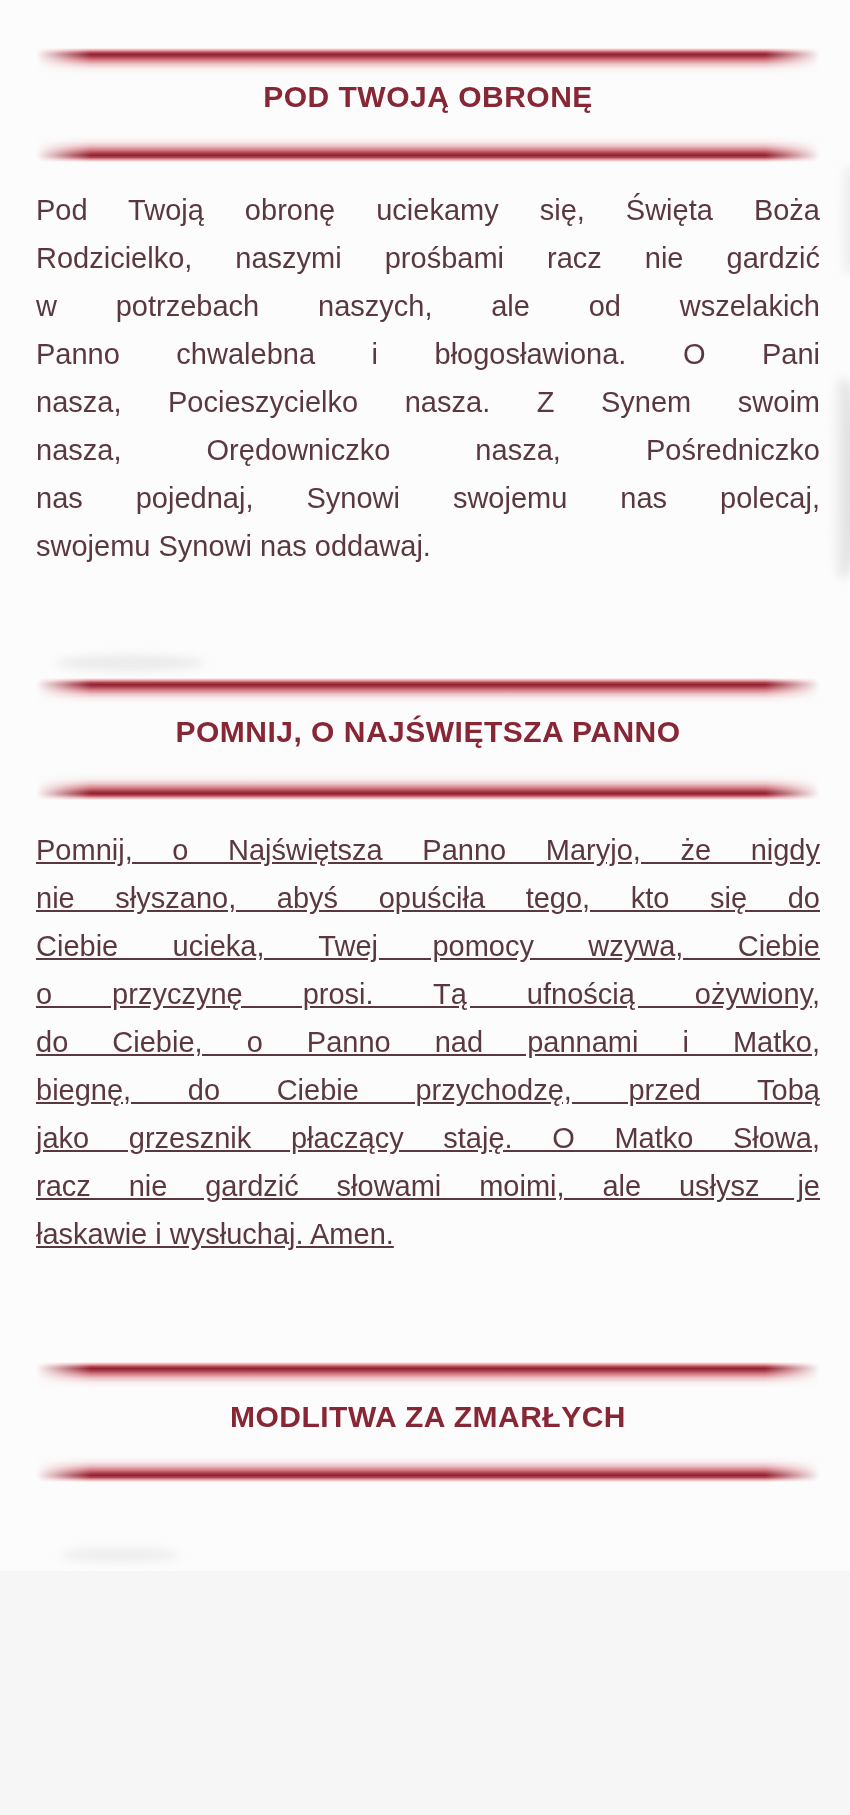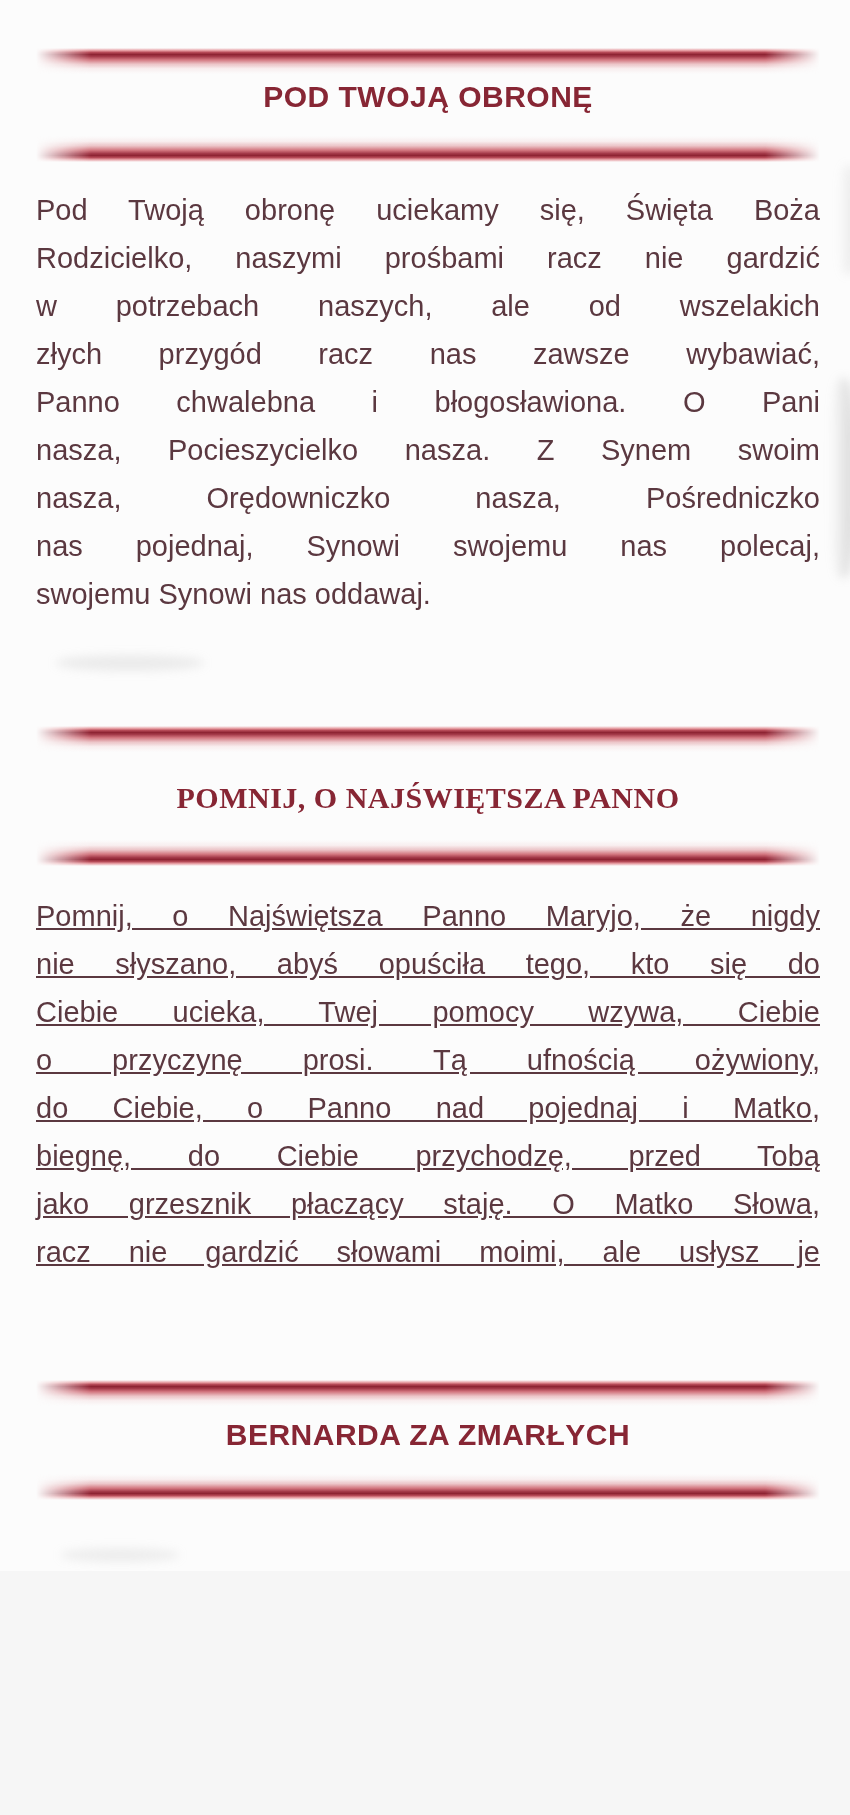--- a/index.html
+++ b/index.html
@@ -43,21 +43,21 @@
 
   .heading{
     margin-top:4px;
     text-align:center;
     color:var(--heading,#872634);
     font-weight:700;
     font-size:30px;
     line-height:38px;
     letter-spacing:0.5px;
   }
-  .sec2 .heading{margin-top:24px;line-height:44px;font-family:Liberation Serif, serif;}
+  .sec2 .heading{margin-top:6px;line-height:44px;}
   .sec3 .heading{margin-top:10px;}
   .subheading{
     display:block;
     font-weight:400;
     letter-spacing:0.2px;
   }
 
   .para{font-size:29px;color:var(--body,#5b3840);}
   .sec1 .para{margin-top:24px;}
   .sec2 .para{margin-top:26px;text-decoration:underline;}
@@ -101,50 +101,50 @@
 <div class="page" style="--bg: #fcfcfc; --heading: #872634; --body: #5b3840; --bottomRule: #3a3a3c;">
 
   <section class="sec1">
     <div class="rule top"></div>
     <h1 class="heading">POD TWOJĄ OBRONĘ</h1>
     <div class="rule flip"></div>
     <div class="para">
         <div class="line just">Pod Twoją obronę uciekamy się, Święta Boża</div>
         <div class="line just">Rodzicielko, naszymi prośbami racz nie gardzić</div>
         <div class="line just">w potrzebach naszych, ale od wszelakich</div>
-        <div class="line just">złych przygód racz nas zawsze wybawiać,</div>
         <div class="line just">Panno chwalebna i błogosławiona. O Pani</div>
         <div class="line just">nasza, Pocieszycielko nasza. Z Synem swoim</div>
         <div class="line just">nasza, Orędowniczko nasza, Pośredniczko</div>
         <div class="line just">nas pojednaj, Synowi swojemu nas polecaj,</div>
         <div class="line">swojemu Synowi nas oddawaj.</div>
       </div>
   </section>
 
   <section class="sec2">
     <div class="rule top"></div>
     <h1 class="heading">
       <span>POMNIJ, O NAJŚWIĘTSZA PANNO</span>
     </h1>
     <div class="rule flip"></div>
     <div class="para">
         <div class="line just">Pomnij, o Najświętsza Panno Maryjo, że nigdy</div>
         <div class="line just">nie słyszano, abyś opuściła tego, kto się do</div>
         <div class="line just">Ciebie ucieka, Twej pomocy wzywa, Ciebie</div>
         <div class="line just">o przyczynę prosi. Tą ufnością ożywiony,</div>
-        <div class="line just">do Ciebie, o Panno nad pojednaj i Matko,</div>
+        <div class="line just">do Ciebie, o Panno nad pannami i Matko,</div>
         <div class="line just">biegnę, do Ciebie przychodzę, przed Tobą</div>
         <div class="line just">jako grzesznik płaczący staję. O Matko Słowa,</div>
         <div class="line just">racz nie gardzić słowami moimi, ale usłysz je</div>
+        <div class="line">łaskawie i wysłuchaj. Amen.</div>
       </div>
   </section>
 
   <section class="sec3">
     <div class="rule top"></div>
-    <h1 class="heading">BERNARDA ZA ZMARŁYCH</h1>
+    <h1 class="heading">MODLITWA ZA ZMARŁYCH</h1>
     <div class="rule flip"></div>
   </section>
 
   <div class="smudge right-streak-1"></div>
   <div class="smudge right-streak-2"></div>
   <div class="smudge patch-1"></div>
   <div class="smudge patch-2"></div>
   <div class="smudge patch-3"></div>
 
 </div>

